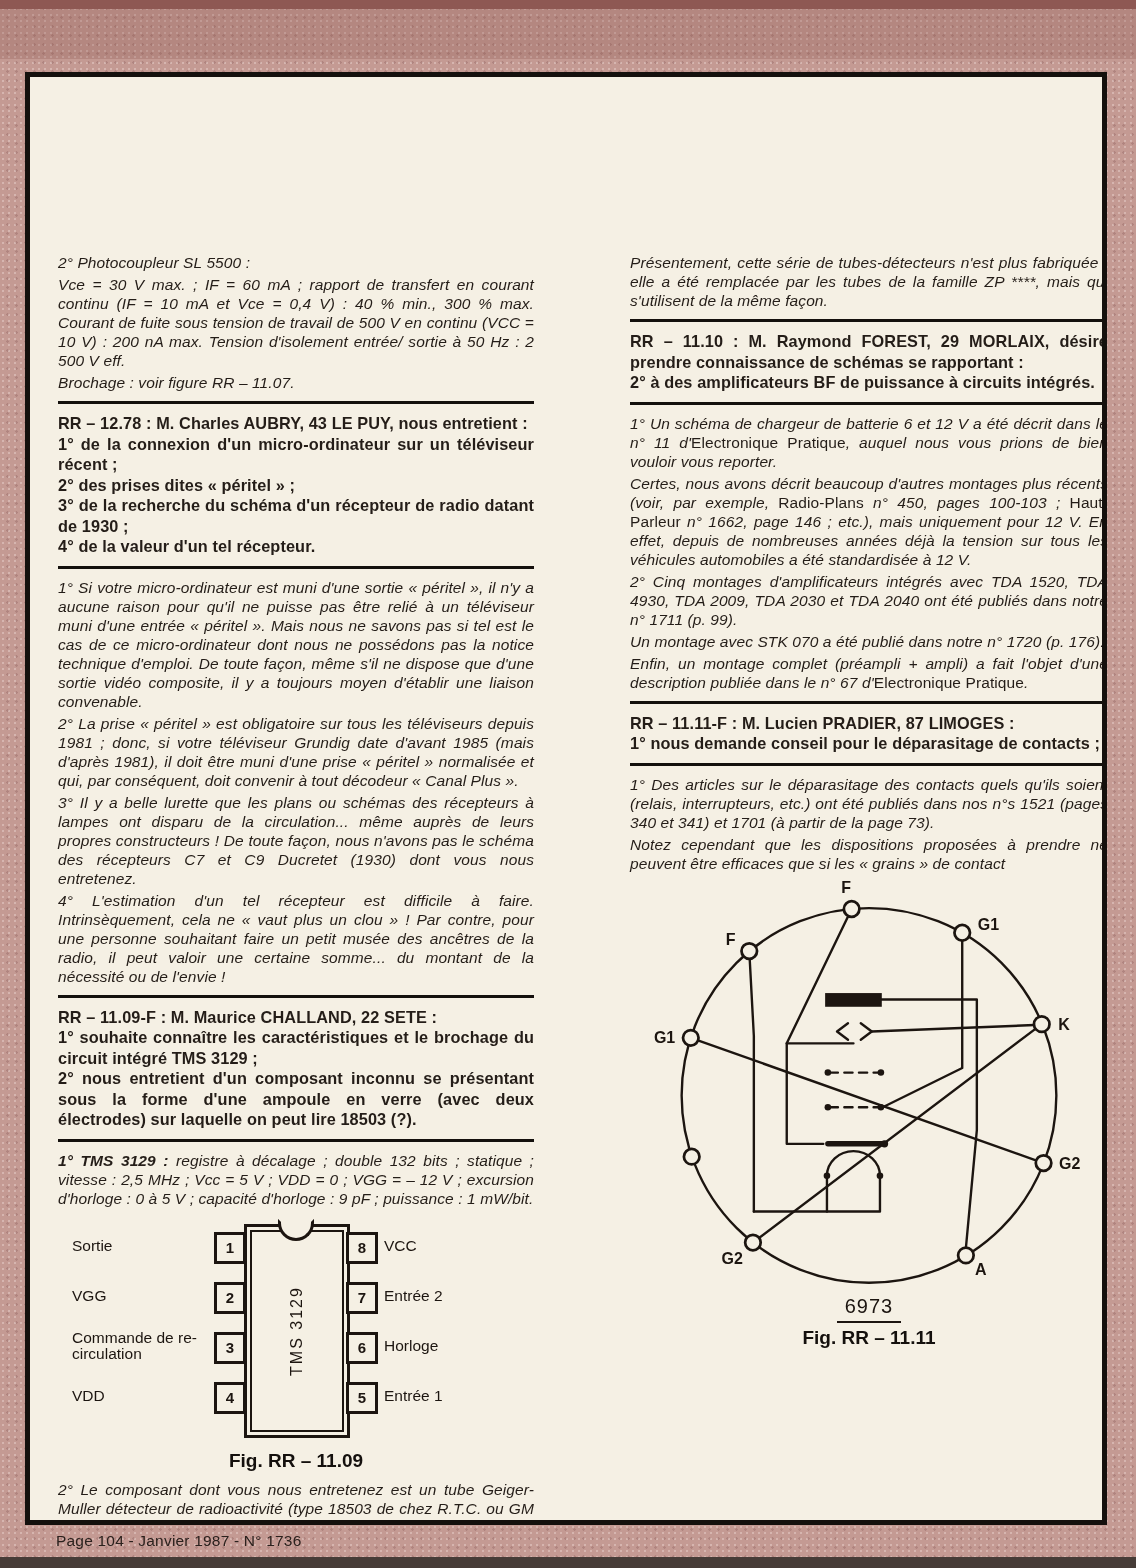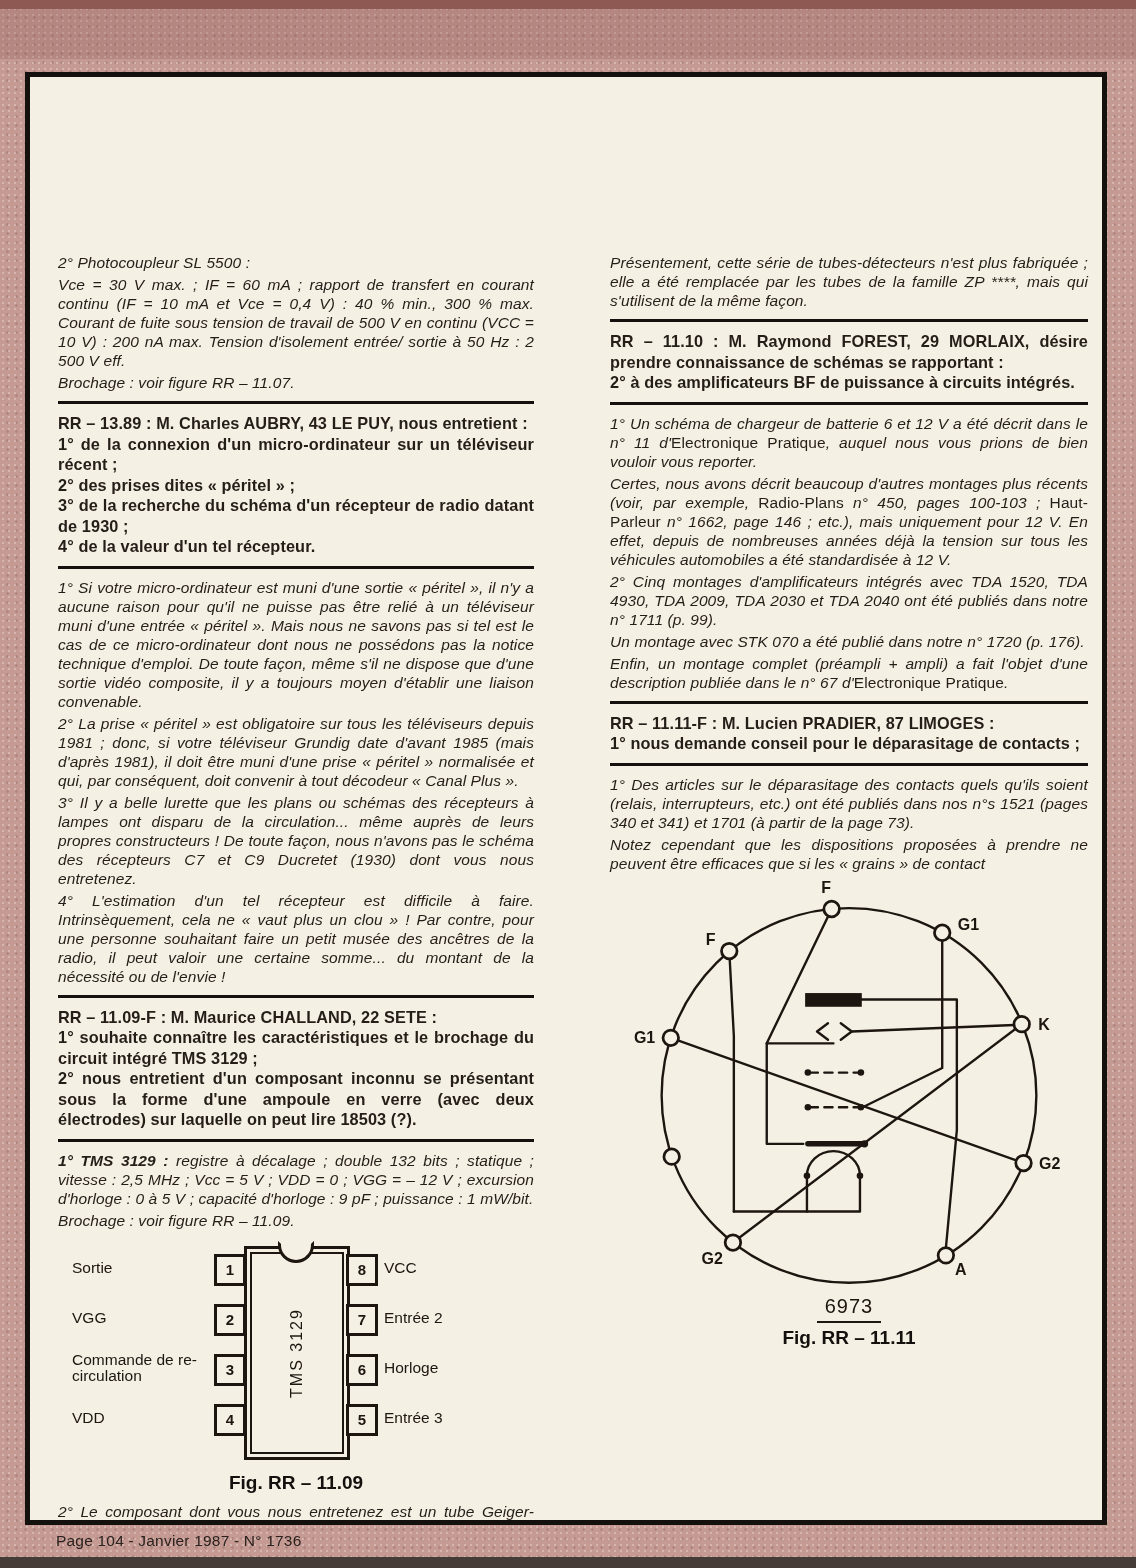--- a/index.html
+++ b/index.html
@@ -19,21 +19,21 @@
   }
   .strip-top-edge{position:absolute;top:0;left:0;right:0;height:9px;background:#8e5853;}
   .strip-top-shade{position:absolute;top:9px;left:0;right:0;height:50px;background:rgba(141,85,80,0.28);}
   .strip-bottom{position:absolute;left:0;right:0;bottom:0;height:11px;background:#463c37;}
 
   .frame{
     position:absolute;left:25px;top:72px;width:1082px;height:1453px;
     box-sizing:border-box;border:5px solid #14100d;background:#f5f0e4;
     overflow:hidden;
   }
-  .cols{display:flex;padding:176px 14px 0 28px;gap:76px;}
+  .cols{display:flex;padding:176px 14px 0 28px;gap:96px;}
   .col-left{width:476px;flex:none;}
   .col-right{width:478px;flex:none;}
 
   p{margin:0 0 3px;text-align:justify;color:#241d18;font-size:15.5px;line-height:19px;letter-spacing:0.1px;}
   .ans{font-style:italic;}
   .q p{font-weight:bold;font-style:normal;font-size:16.3px;line-height:20.5px;margin:0;}
   .lead{font-weight:bold;}
   .roman{font-style:normal;}
   .rule{height:3px;background:#14100d;margin:9px 0;}
 
@@ -74,21 +74,21 @@
   <div class="frame">
     <div class="cols">
 
       <div class="col col-left">
         <p class="ans">2°  Photocoupleur SL 5500 :</p>
         <p class="ans">Vce = 30 V max. ; IF = 60 mA ; rapport de transfert en courant continu (IF = 10 mA et Vce = 0,4 V) : 40 % min., 300 % max. Courant de fuite sous tension de travail de 500 V en continu (VCC = 10 V) : 200 nA max. Tension d'isolement entrée/ sortie à 50 Hz : 2 500 V eff.</p>
         <p class="ans">Brochage : voir figure RR – 11.07.</p>
 
         <div class="rule"></div>
         <div class="q">
-          <p>RR – 13.89 : M. Charles AUBRY, 43 LE PUY, nous entretient :</p>
+          <p>RR – 12.78 : M. Charles AUBRY, 43 LE PUY, nous entretient :</p>
           <p>1°  de la connexion d'un micro-ordinateur sur un téléviseur récent ;</p>
           <p>2°  des prises dites « péritel » ;</p>
           <p>3°  de la recherche du schéma d'un récepteur de radio datant de 1930 ;</p>
           <p>4°  de la valeur d'un tel récepteur.</p>
         </div>
         <div class="rule"></div>
 
         <p class="ans">1°  Si votre micro-ordinateur est muni d'une sortie « péritel », il n'y a aucune raison pour qu'il ne puisse pas être relié à un téléviseur muni d'une entrée « péritel ». Mais nous ne savons pas si tel est le cas de ce micro-ordinateur dont nous ne possédons pas la notice technique d'emploi. De toute façon, même s'il ne dispose que d'une sortie vidéo composite, il y a toujours moyen d'établir une liaison convenable.</p>
         <p class="ans">2°  La prise « péritel » est obligatoire sur tous les téléviseurs depuis 1981 ; donc, si votre téléviseur Grundig date d'avant 1985 (mais d'après 1981), il doit être muni d'une prise « péritel » normalisée et qui, par conséquent, doit convenir à tout décodeur « Canal Plus ».</p>
         <p class="ans">3°  Il y a belle lurette que les plans ou schémas des récepteurs à lampes ont disparu de la circulation... même auprès de leurs propres constructeurs ! De toute façon, nous n'avons pas le schéma des récepteurs C7 et C9 Ducretet (1930) dont vous nous entretenez.</p>
@@ -96,21 +96,20 @@
 
         <div class="rule"></div>
         <div class="q">
           <p>RR – 11.09-F : M. Maurice CHALLAND, 22 SETE :</p>
           <p>1°  souhaite connaître les caractéristiques et le brochage du circuit intégré TMS 3129 ;</p>
           <p>2°  nous entretient d'un composant inconnu se présentant sous la forme d'une ampoule en verre (avec deux électrodes) sur laquelle on peut lire 18503 (?).</p>
         </div>
         <div class="rule"></div>
 
         <p class="ans"><span class="lead">1°  TMS 3129 :</span><span> registre à décalage ; double 132 bits ; statique ; vitesse : 2,5 MHz ; Vcc = 5 V ; VDD = 0 ; VGG = – 12 V ; excursion d'horloge : 0 à 5 V ; capacité d'horloge : 9 pF ; puissance : 1 mW/bit.</span></p>
-        <p class="ans">Brochage : voir figure RR – 11.09.</p>
 
         <div class="fig-dip">
           <div class="dip">
             <div class="chip">
               <span class="chip-label">TMS 3129</span>
             </div>
             <div class="notch"></div>
 
             <div class="pin pinL" style="top:10px">1</div>
             <div class="pin pinL" style="top:60px">2</div>
@@ -121,21 +120,21 @@
             <div class="pin pinR" style="top:110px">6</div>
             <div class="pin pinR" style="top:160px">5</div>
 
             <div class="plab plabL" style="top:16px">Sortie</div>
             <div class="plab plabL" style="top:66px">VGG</div>
             <div class="plab plabL" style="top:108px">Commande de re-circulation</div>
             <div class="plab plabL" style="top:166px">VDD</div>
             <div class="plab plabR" style="top:16px">VCC</div>
             <div class="plab plabR" style="top:66px">Entrée 2</div>
             <div class="plab plabR" style="top:116px">Horloge</div>
-            <div class="plab plabR" style="top:166px">Entrée 3</div>
+            <div class="plab plabR" style="top:166px">Entrée 1</div>
           </div>
           <div class="fig-caption">Fig. RR – 11.09</div>
         </div>
 
         <p class="ans">2°  Le composant dont vous nous entretenez est un tube Geiger-Muller détecteur de radioactivité (type 18503 de chez R.T.C. ou GM 18503).</p>
 
       </div>
 
       <div class="col col-right">
         <p class="ans">Présentement, cette série de tubes-détecteurs n'est plus fabriquée ; elle a été remplacée par les tubes de la famille ZP ****, mais qui s'utilisent de la même façon.</p>

